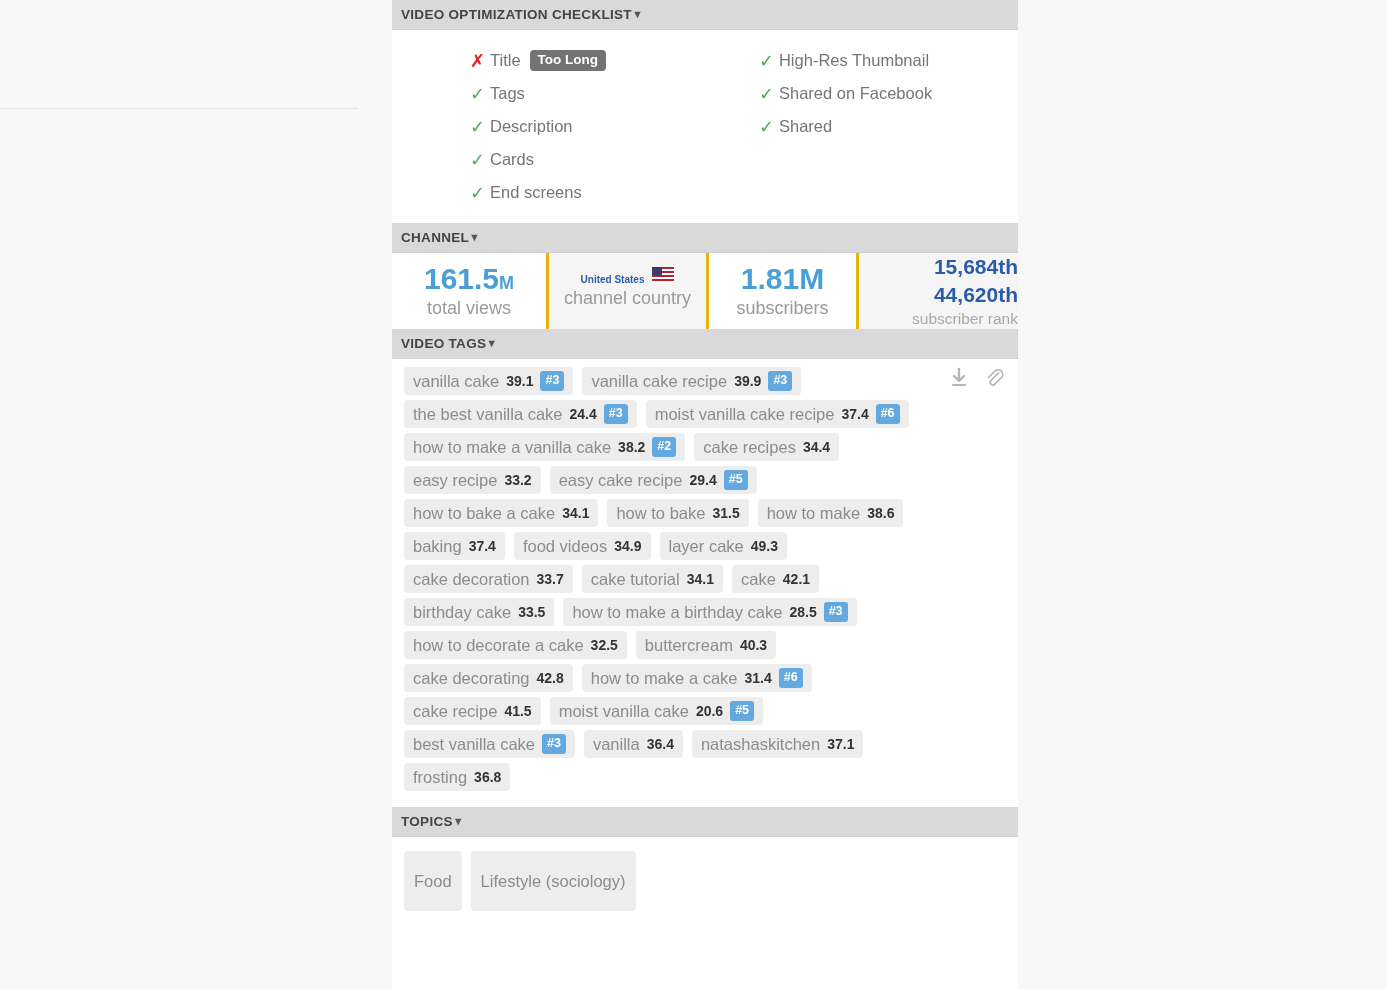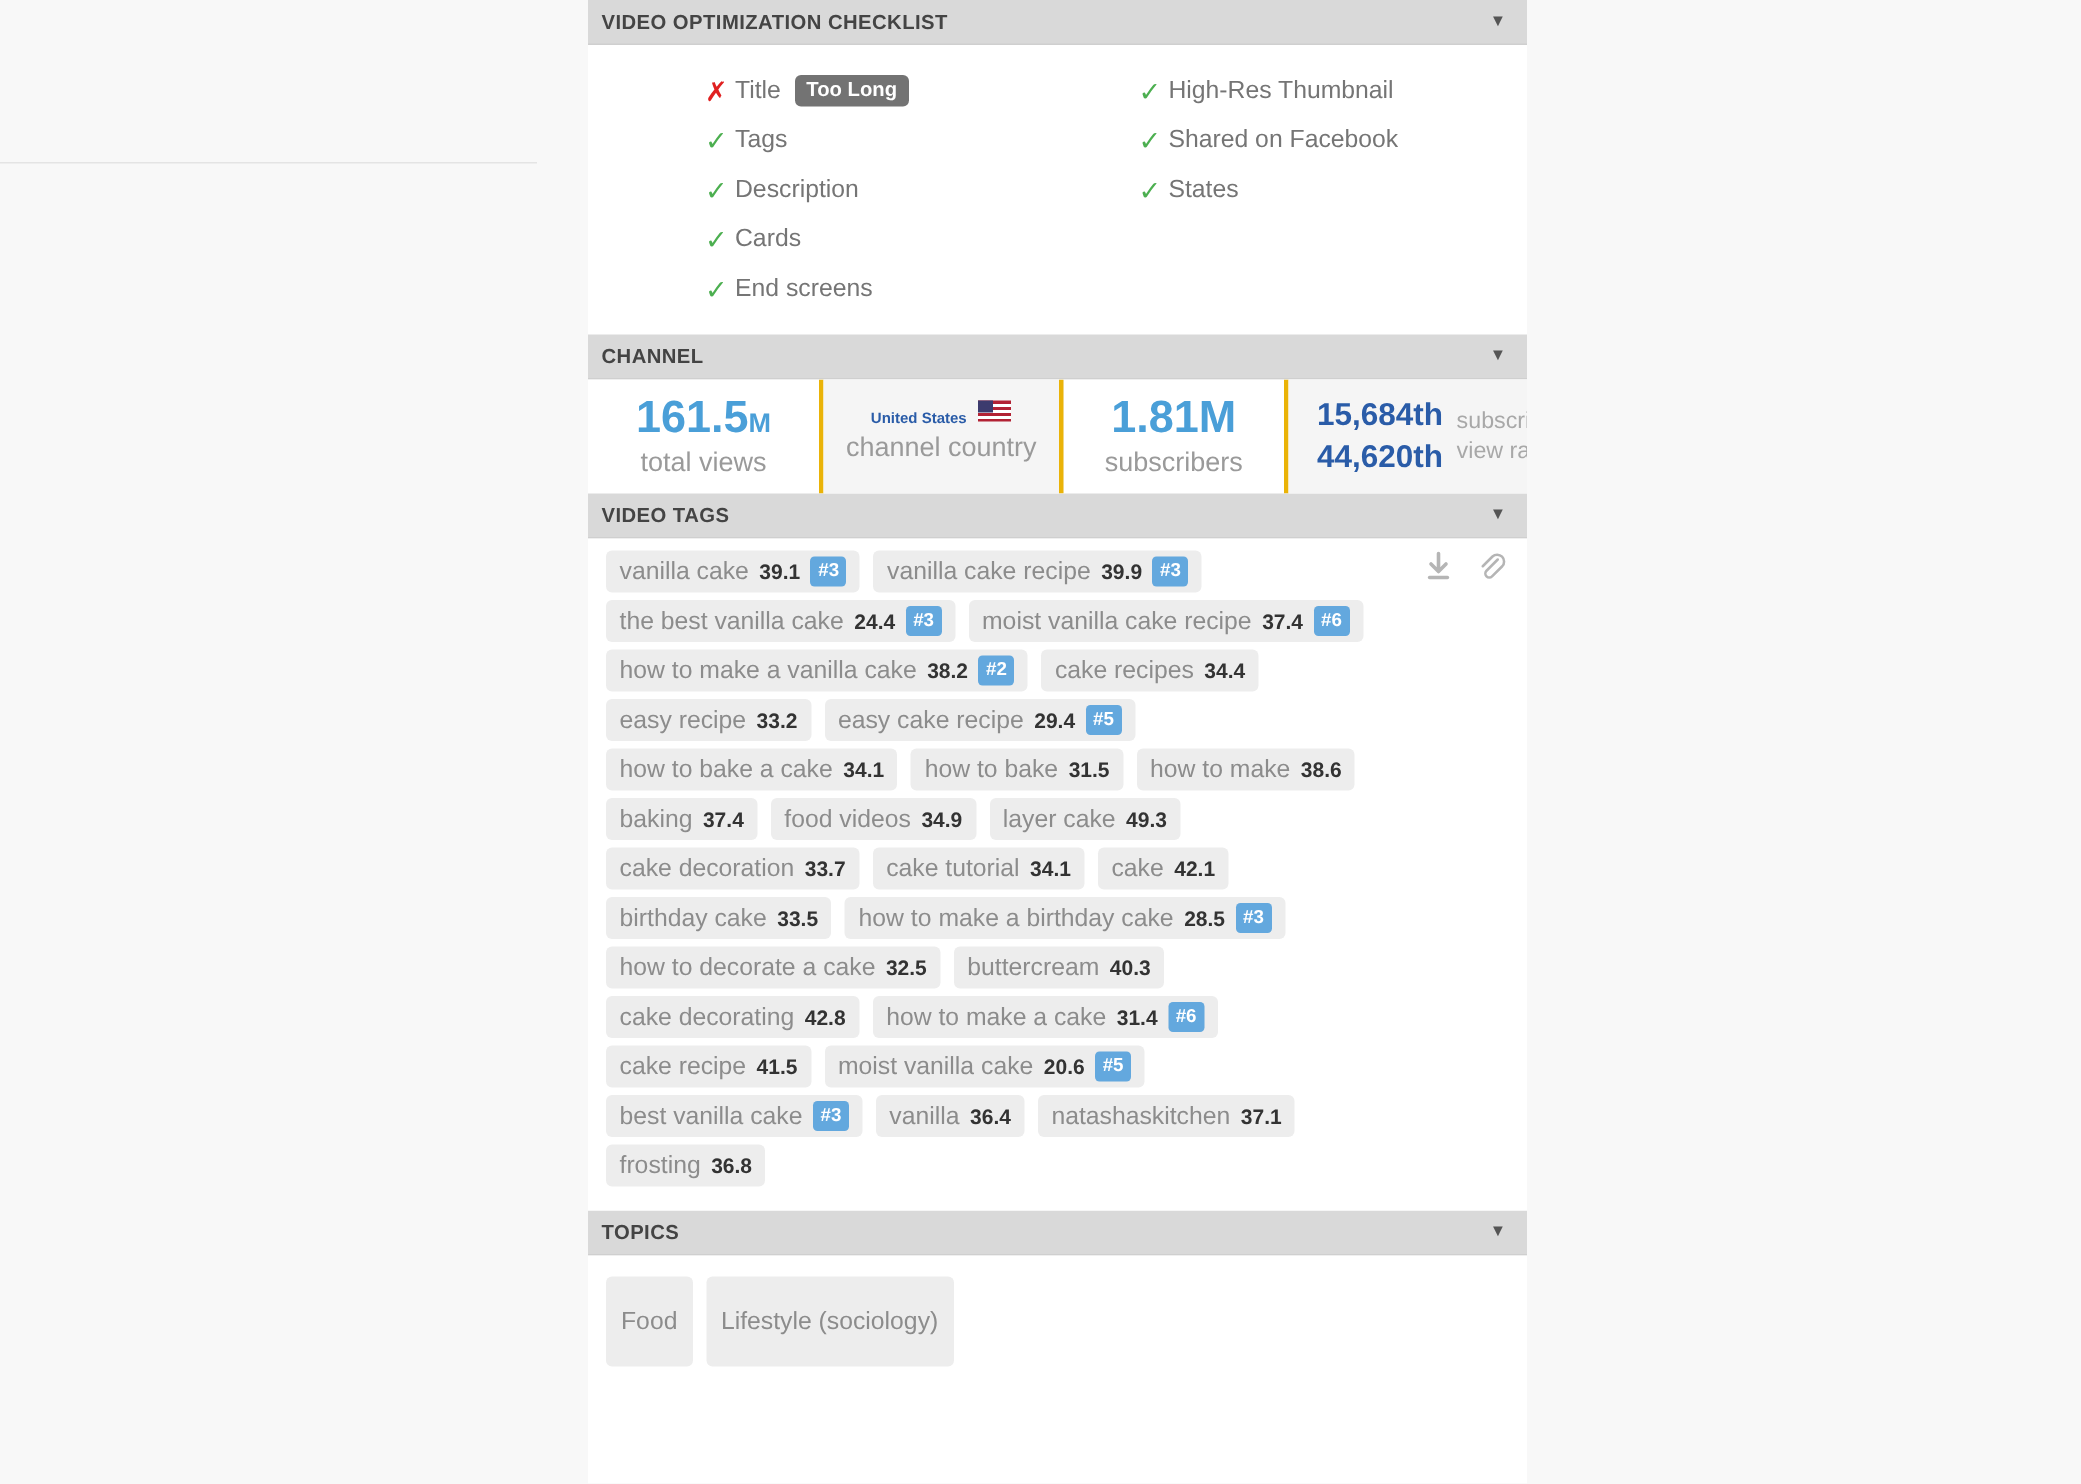--- a/index.html
+++ b/index.html
@@ -43,21 +43,21 @@
     width: 626px;
     height: 989px;
     background: #ffffff;
   }
 
   .section-header {
     background: #d9d9d9;
     height: 30px;
     display: flex;
     align-items: center;
-    justify-content: space-between;
+    justify-content: flex-start;
     padding: 0 14px 0 9px;
     box-sizing: border-box;
     border-bottom: 1px solid #cfcfcf;
   }
   .section-header-title {
     font-size: 13.5px;
     font-weight: bold;
     color: #444;
     letter-spacing: 0.3px;
   }
@@ -141,22 +141,22 @@
     align-items: center;
     border-right: 3px solid #eab308;
     box-sizing: border-box;
   }
   .stat-cell.alt { background: #f5f5f5; }
   .cell-views { width: 157px; }
   .cell-country { width: 160px; }
   .cell-subs { width: 150px; }
   .cell-rank {
     width: 159px;
-    flex-direction: row;
-    align-items: center;
+    flex-direction: column;
+    align-items: flex-end;
     justify-content: flex-start;
     padding-left: 19px;
     border-right: none;
   }
   .stat-value {
     font-size: 30px;
     font-weight: bold;
     color: #4a9fd8;
     line-height: 1.05;
   }
@@ -338,21 +338,21 @@
       <div class="check-row">
         <span class="mark ok">✓</span>
         <span class="check-label">High-Res Thumbnail</span>
       </div>
       <div class="check-row">
         <span class="mark ok">✓</span>
         <span class="check-label">Shared on Facebook</span>
       </div>
       <div class="check-row">
         <span class="mark ok">✓</span>
-        <span class="check-label">States</span>
+        <span class="check-label">Shared</span>
       </div>
     </div>
   </div>
 
 
   <div class="section-header">
     <span class="section-header-title">CHANNEL</span>
     <span class="caret">▼</span>
   </div>
   <div class="channel-body">

